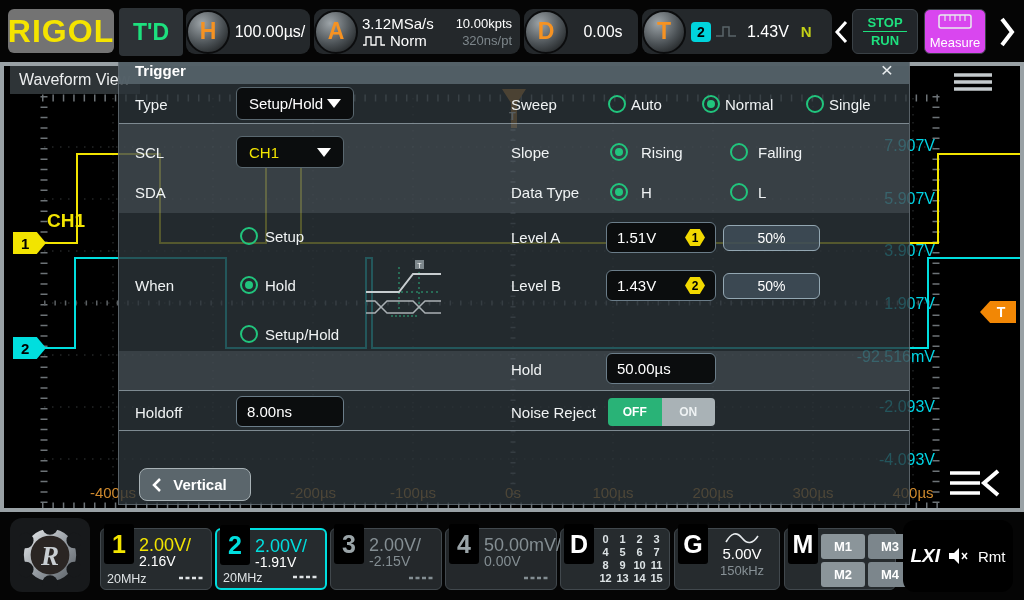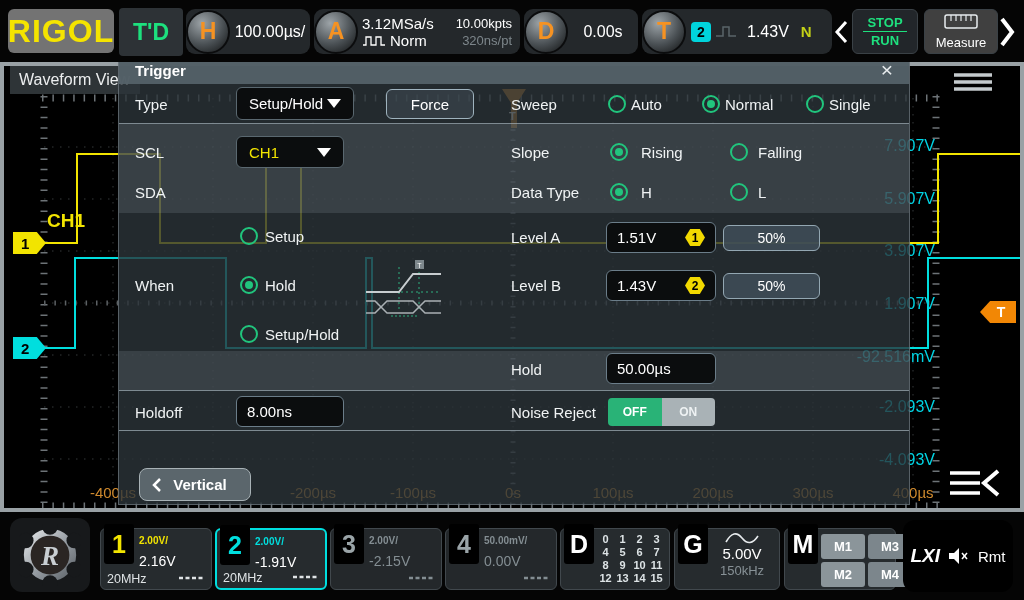--- a/index.html
+++ b/index.html
@@ -40,21 +40,21 @@
   .btn50{position:absolute;background:rgba(64,78,88,.85);border:1px solid #93a7b2;border-radius:6px;display:flex;
     align-items:center;justify-content:center;font-size:14px;color:#fff;box-sizing:border-box}
   .hex{width:20px;height:17px;background:#f2d900;clip-path:polygon(26% 0,74% 0,100% 50%,74% 100%,26% 100%,0 50%);
     color:#000;font-weight:bold;font-size:12px;display:flex;align-items:center;justify-content:center;margin-left:auto}
   
   #botbar{position:absolute;left:0;top:512px;width:1024px;height:88px;background:#050505;z-index:20}
   .chbox{position:absolute;top:16px;width:112px;height:62px;background:#262b2e;border:1px solid #41484d;border-radius:6px;box-sizing:border-box}
   .chbox.sel{border:2px solid #00dedf}
   .blksq{position:absolute;top:-5px;left:3px;width:30px;height:40px;background:#000;border-radius:3px;
     font-weight:bold;font-size:25px;display:flex;align-items:center;justify-content:center}
-  .chscale{position:absolute;left:38px;top:6px;font-size:10px;font-weight:bold;white-space:nowrap}
+  .chscale{position:absolute;left:38px;top:6px;font-size:18px;font-weight:normal;white-space:nowrap}
   .choffs{position:absolute;left:38px;top:24px;font-size:14px;color:#fff;white-space:nowrap}
   .chbw{position:absolute;left:6px;bottom:3px;font-size:12.5px;color:#dfe3e5}
   .dashic{position:absolute;right:8px;bottom:8px}
   .mbtn{width:44px;height:25px;border-radius:3px;color:#fff;font-weight:bold;font-size:13px;
     display:flex;align-items:center;justify-content:center}
 </style>
 </head>
 <body>
 
 <div id="wavearea">
@@ -165,24 +165,20 @@
   <div class="band" style="top:295px;height:39px"></div>
   <div class="sep" style="top:67px"></div>
   <div class="sep" style="top:334px"></div>
   <div class="sep" style="top:374px"></div>
 
   <div class="dlabel" style="left:16px;top:40px">Type</div>
   <div class="dd" style="left:117px;top:31px;width:118px;height:33px">
     <span>Setup/Hold</span>
       <span class="caret"></span>
   </div>
-  <div class="abs" style="left:267px;top:33px;width:88px;height:30px;background:rgba(62,74,82,.6);border:1px solid #9fb3be;
-       border-radius:6px;display:flex;align-items:center;justify-content:center;font-size:15px;color:#fff;box-sizing:border-box">
-      <span>Force</span>
-    </div>
   <div class="dlabel" style="left:392px;top:40px">Sweep</div>
   <div class="radio" style="left:489px;top:39px"></div>
   <div class="dlabel" style="left:512px;top:40px">Auto</div>
   <div class="radio sel" style="left:583px;top:39px"></div>
   <div class="dlabel" style="left:606px;top:40px">Normal</div>
   <div class="radio" style="left:687px;top:39px"></div>
   <div class="dlabel" style="left:710px;top:40px">Single</div>
 
   <div class="dlabel" style="left:16px;top:88px">SCL</div>
   <div class="dd" style="left:117px;top:80px;width:108px;height:32px">
@@ -320,21 +316,21 @@
     <polyline points="12,2 3,12 12,22" stroke="#fff" stroke-width="3" fill="none"></polyline>
     </svg>
 
   <div class="abs" style="left:852px;top:9px;width:66px;height:45px;background:#22262a;border:1px solid #3a4146;border-radius:6px;
        display:flex;flex-direction:column;align-items:center;justify-content:center;box-sizing:border-box">
     <span style="font-size:13px;font-weight:bold;color:#1ee07e">STOP</span>
     <span style="width:44px;height:1px;background:#1ee07e;margin:1px 0"></span>
     <span style="font-size:13px;font-weight:bold;color:#1ee07e">RUN</span>
   </div>
 
-  <div class="abs" style="left:924px;top:9px;width:74px;height:45px;background:#404040;border:1px solid #3a4146;border-radius:6px;
+  <div class="abs" style="left:924px;top:9px;width:62px;height:45px;background:#d946ef;border:1px solid #3a4146;border-radius:6px;
        display:flex;flex-direction:column;align-items:center;justify-content:center;gap:6px;box-sizing:border-box">
     <svg width="34" height="15">
       <rect x="1" y="1" width="32" height="13" rx="2" fill="none" stroke="#e8ecee" stroke-width="1.5"></rect>
       <g stroke="#e8ecee" stroke-width="1.2">
           <line x1="7" y1="1" x2="7" y2="7"></line>
           <line x1="12" y1="1" x2="12" y2="7"></line>
       <line x1="17" y1="1" x2="17" y2="7"></line>
           <line x1="22" y1="1" x2="22" y2="7"></line>
           <line x1="27" y1="1" x2="27" y2="7"></line>
         </g>

